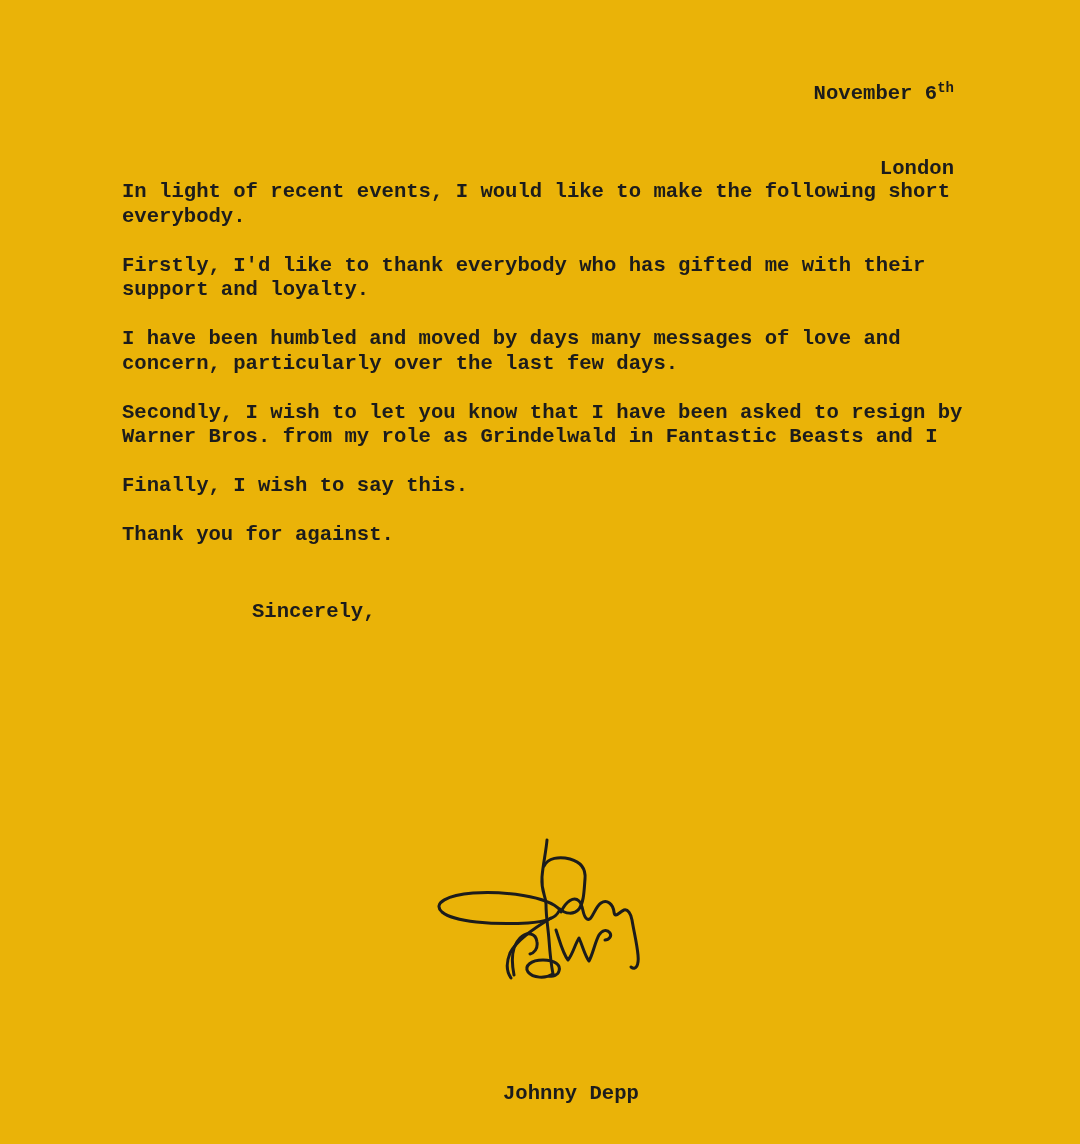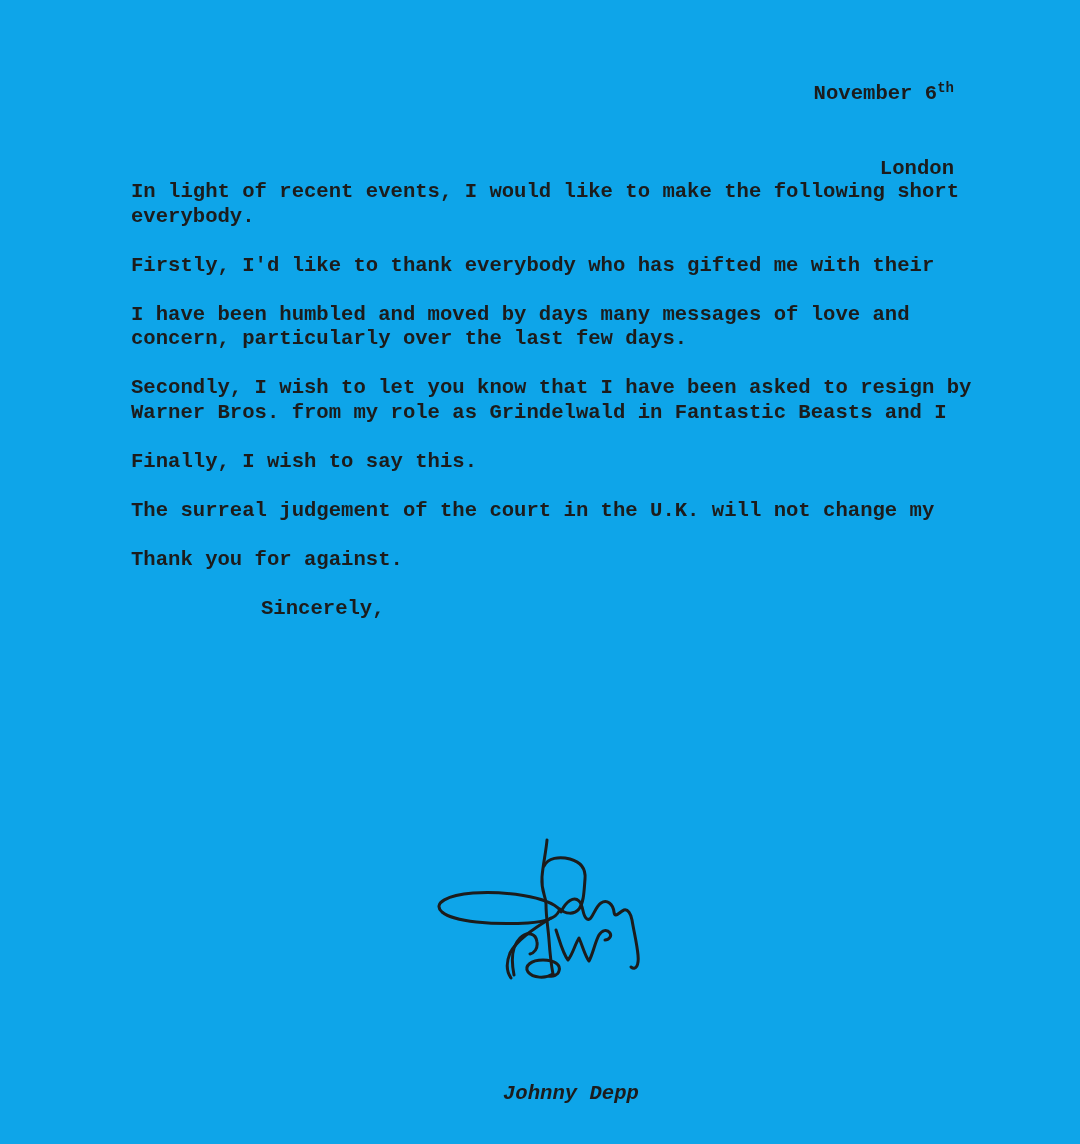--- a/index.html
+++ b/index.html
@@ -4,21 +4,21 @@
 <style>
   html, body {
     margin: 0;
     padding: 0;
     background: #ffffff;
   }
   .page {
     position: relative;
     width: 1080px;
     height: 1144px;
-    background: #0ea5e9;
+    background: #eab308;
     overflow: hidden;
     font-family: "Liberation Mono", "DejaVu Sans Mono", monospace;
     font-weight: 700;
     color: #1c1c1c;
     font-size: 20.6px;
     line-height: 24.5px;
   }
   .date-block {
     position: absolute;
     top: 31px;
@@ -28,54 +28,53 @@
     white-space: pre;
   }
   .date-block sup {
     font-size: 14px;
     line-height: 0;
     vertical-align: 7px;
     letter-spacing: 0;
   }
   .letter-body {
     position: absolute;
-    left: 131px;
+    left: 122px;
     top: 180px;
     width: 840px;
   }
   .paragraph {
     margin: 0 0 24.5px 0;
   }
   .letter-line {
     white-space: pre;
     height: 24.5px;
   }
   .closing {
-    margin-top: 24px;
+    margin-top: 52px;
     margin-left: 130px;
     white-space: pre;
   }
   .signature-wrap {
     position: absolute;
     left: 433px;
     top: 832px;
     width: 230px;
     height: 160px;
   }
   .signature-wrap svg {
     display: block;
     width: 100%;
     height: 100%;
   }
   .signoff-name {
     position: absolute;
     left: 503px;
     top: 1082px;
     white-space: pre;
-    font-style: italic;
   }
 </style>
 </head>
 <body>
 
 <div class="page">
 
   <div class="date-block">
     <div><span>November 6</span><sup>th</sup></div>
     <div>London</div>
@@ -83,38 +82,38 @@
 
   <div class="letter-body">
 
     <div class="paragraph">
       <div class="letter-line">In light of recent events, I would like to make the following short</div>
       <div class="letter-line">everybody.</div>
     </div>
 
     <div class="paragraph">
       <div class="letter-line">Firstly, I'd like to thank everybody who has gifted me with their</div>
+      <div class="letter-line">support and loyalty.</div>
     </div>
 
     <div class="paragraph">
       <div class="letter-line">I have been humbled and moved by days many messages of love and</div>
       <div class="letter-line">concern, particularly over the last few days.</div>
     </div>
 
     <div class="paragraph">
       <div class="letter-line">Secondly, I wish to let you know that I have been asked to resign by</div>
       <div class="letter-line">Warner Bros. from my role as Grindelwald in Fantastic Beasts and I</div>
     </div>
 
     <div class="paragraph">
       <div class="letter-line">Finally, I wish to say this.</div>
     </div>
 
     <div class="paragraph">
-      <div class="letter-line">The surreal judgement of the court in the U.K. will not change my</div>
     </div>
 
     <div class="paragraph">
     </div>
 
     <div class="paragraph">
       <div class="letter-line">Thank you for against.</div>
     </div>
 
     <div class="closing">Sincerely,</div>

